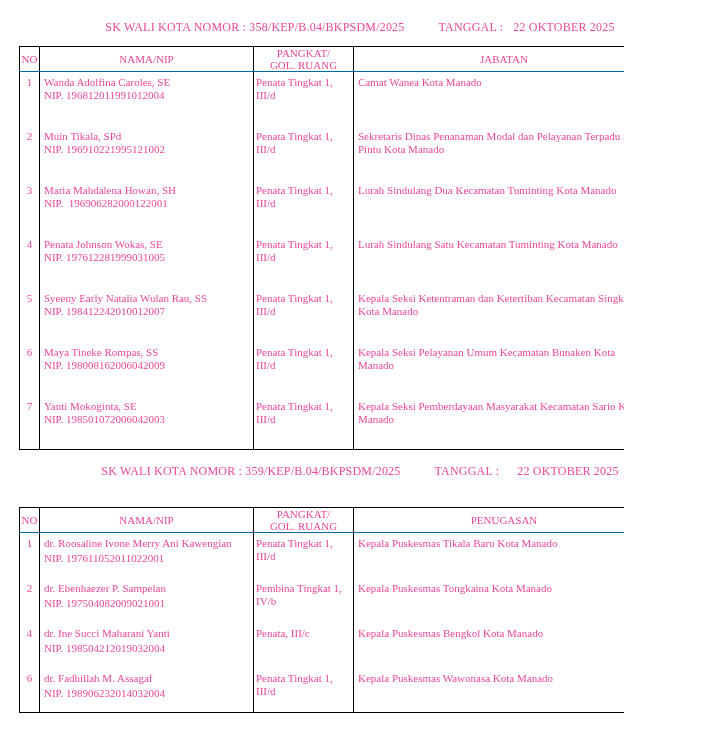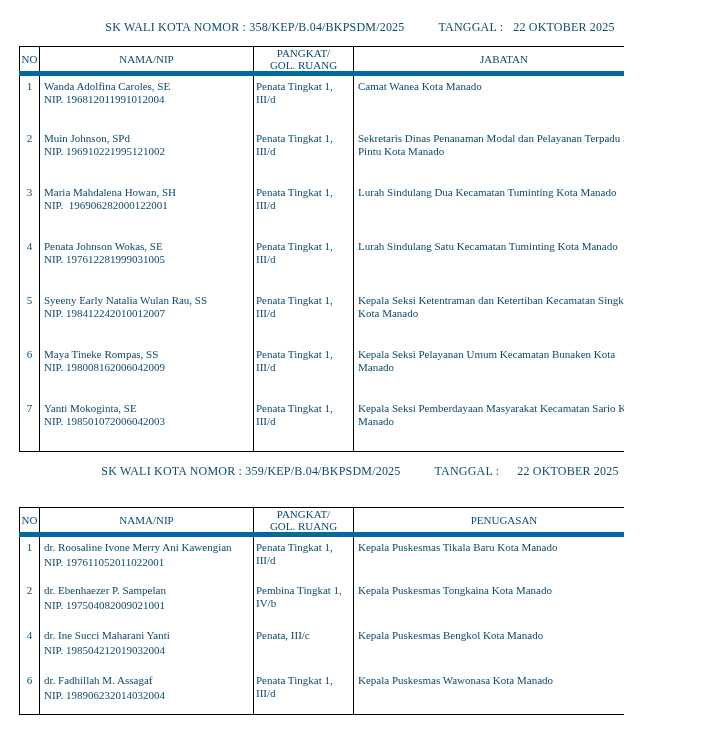--- a/index.html
+++ b/index.html
@@ -1,36 +1,36 @@
 <!DOCTYPE html>
 <html><head>
 <meta charset="utf-8">
 <style>
   html,body{margin:0;padding:0;background:#ffffff;}
   #page{
     position:relative;width:624px;height:749px;background:#ffffff;
-    font-family:"Liberation Serif", serif;color:#0c4a6e;overflow:hidden;
+    font-family:"Liberation Serif", serif;color:#ec4899;overflow:hidden;
   }
   .sec-title{
     position:absolute;left:0;width:720px;display:flex;justify-content:center;
     align-items:baseline;gap:34px;font-size:12px;letter-spacing:.2px;
   }
   .tanggal{display:flex;gap:10px;align-items:flex-start;}
   .tanggal.wide{gap:18px;}
   table.doc{
     position:absolute;border-collapse:collapse;table-layout:fixed;width:677px;
     font-size:11px;line-height:13px;
   }
   table.doc{border:1px solid #000;}
   .doc th,.doc td{
     border-left:1px solid #000;border-right:1px solid #000;
     padding:0;font-weight:normal;vertical-align:top;overflow:hidden;
   }
   .doc thead th{
-    border-bottom:5px solid #0369a1;vertical-align:middle;text-align:center;
+    border-bottom:1px solid #0369a1;vertical-align:middle;text-align:center;
     line-height:12px;
   }
   .doc thead tr{height:25px;}
   .t1 tbody tr{height:54px;}
   .t2 tbody tr{height:45px;}
   td.no{text-align:center;padding-top:4px;}
   td.nama{padding:4px 3px 0 4px;}
   .nip{white-space:pre-wrap;}
   .t1 .nip{}
   .t2 .nip{margin-top:2px;}
@@ -81,21 +81,21 @@
         <td class="pk">
           <div>Penata Tingkat 1,</div>
           <div>III/d</div>
         </td>
         <td class="jab">Camat Wanea Kota Manado</td>
         <td class="last">III.a</td>
       </tr>
       <tr>
         <td class="no">2</td>
         <td class="nama">
-          <div>Muin Johnson, SPd</div>
+          <div>Muin Tikala, SPd</div>
           <div class="nip">NIP. 196910221995121002</div>
         </td>
         <td class="pk">
           <div>Penata Tingkat 1,</div>
           <div>III/d</div>
         </td>
         <td class="jab">Sekretaris Dinas Penanaman Modal dan Pelayanan Terpadu Satu Pintu Kota Manado</td>
         <td class="last">III.a</td>
       </tr>
       <tr>

